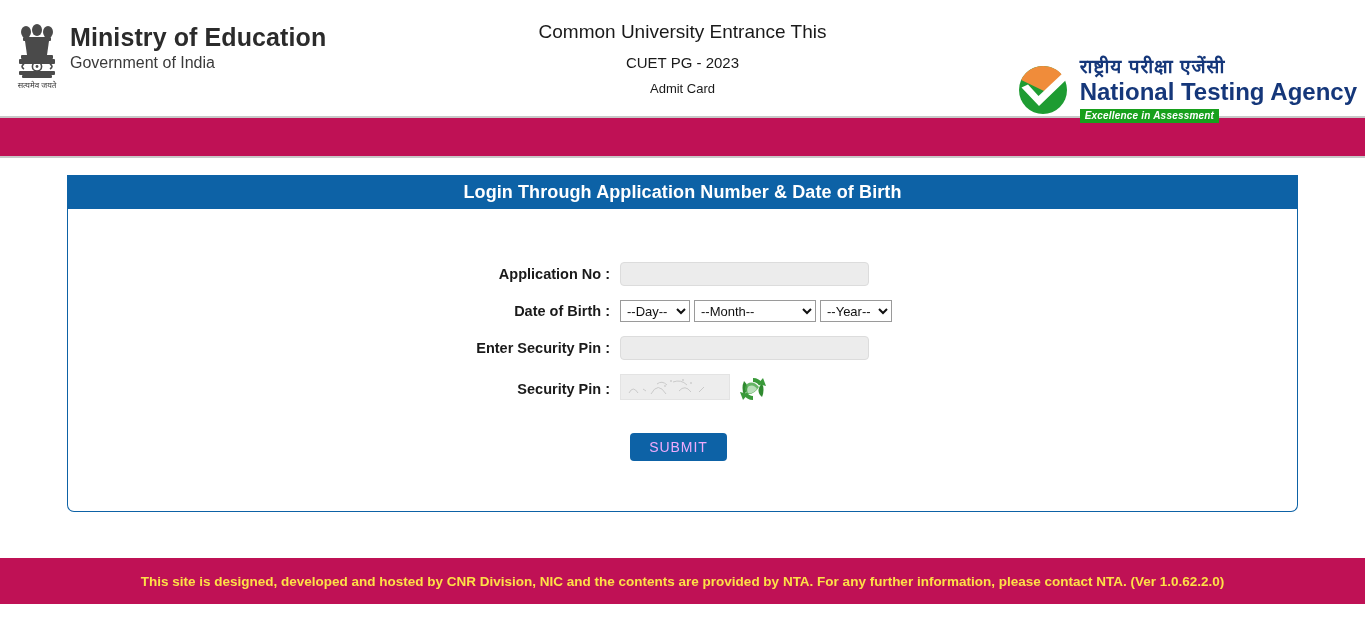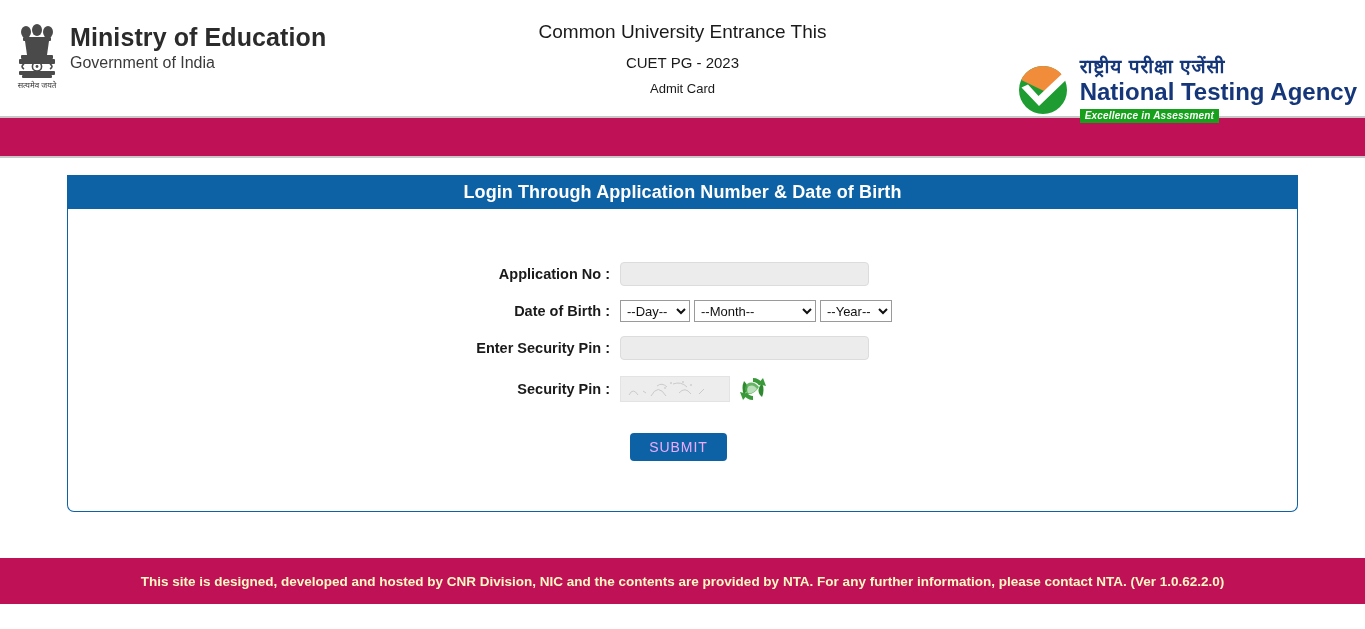--- a/index.html
+++ b/index.html
@@ -165,21 +165,21 @@
   }
   .form-label {
     width: 552px;
     text-align: right;
     font-size: 14.5px;
     font-weight: 700;
     color: #1a1a1a;
     padding-right: 10px;
     white-space: nowrap;
   }
-  .form-field { flex: 1; display: flex; align-items: center; }
+  .form-field { flex: 1; display: flex; }
 
   .txt-input {
     width: 249px;
     height: 24px;
     background: #ececec;
     border: 1px solid #dcdcdc;
     border-radius: 4px;
     font-size: 13px;
     padding: 0 6px;
     color: #333;
@@ -240,21 +240,21 @@
     cursor: pointer;
     margin-left: 10px;
     font-family: "Liberation Sans", sans-serif;
   }
 
   
   .footer-spacer { height: 11px; background: #ffffff; }
   .footer {
     height: 46px;
     background: #bf1155;
-    color: #fef9c3;
+    color: #fde047;
     display: flex;
     align-items: center;
     justify-content: center;
     font-size: 13.5px;
     font-weight: 700;
     text-align: center;
     padding: 0 20px;
   }
 </style>
 </head>

